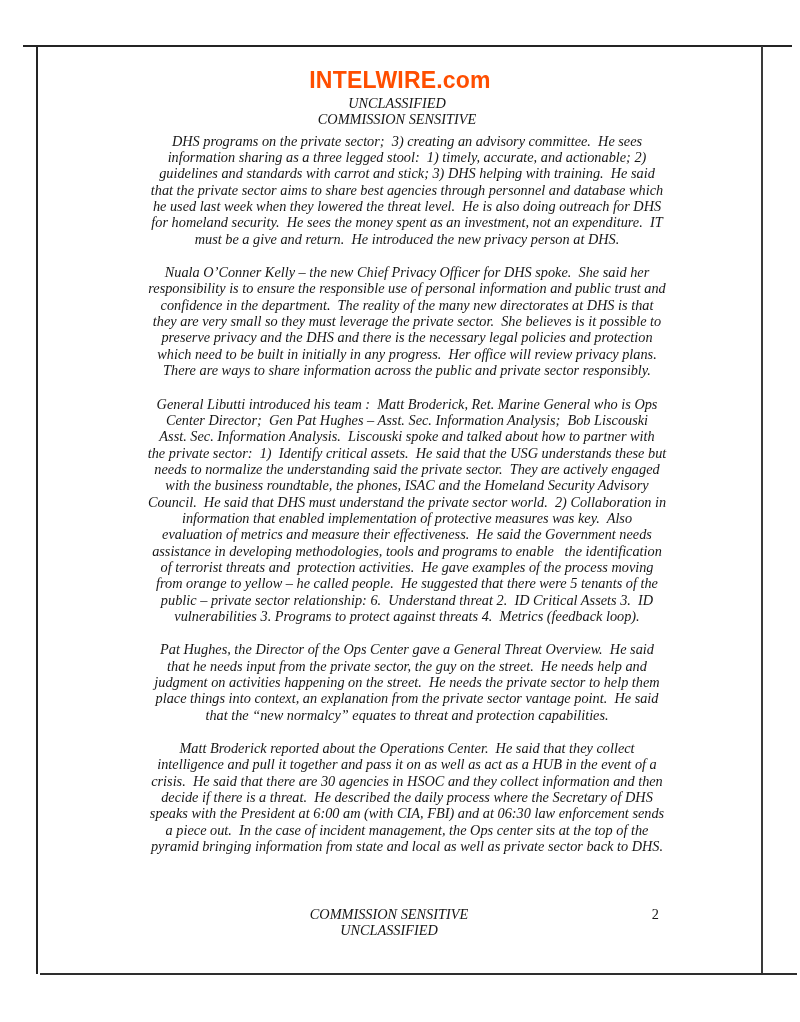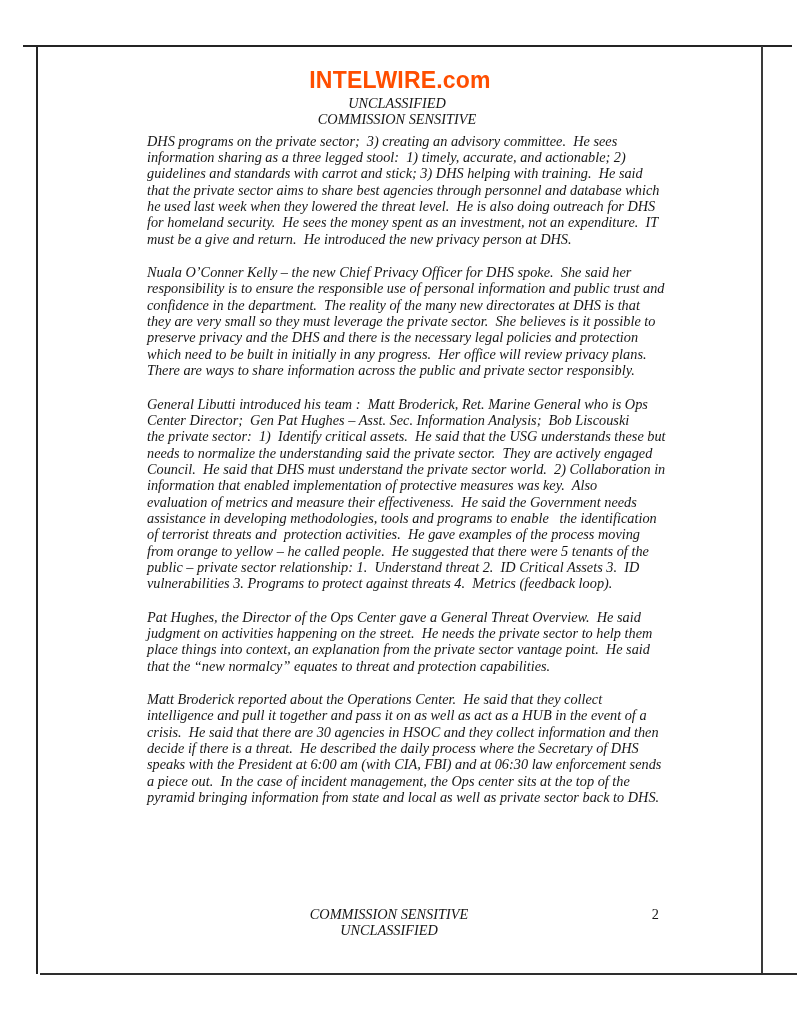--- a/index.html
+++ b/index.html
@@ -47,21 +47,21 @@
     font-size: 14.3px;
     line-height: 16.35px;
     color: #161616;
   }
   .doc-header {
     position: relative;
     left: -10px;
     text-align: center;
     margin-bottom: 5px;
   }
-  .paragraph { margin-bottom: 17px; }
+  .paragraph { margin-bottom: 17px; text-align: center; }
   .paragraph:last-child { margin-bottom: 0; }
   .line { white-space: pre; font-style: italic; }
   .doc-footer {
     position: absolute;
     left: 147px;
     top: 906px;
     width: 520px;
     font-size: 14.3px;
     line-height: 16.35px;
     color: #161616;
@@ -109,33 +109,36 @@
           <div class="line">responsibility is to ensure the responsible use of personal information and public trust and</div>
           <div class="line">confidence in the department.  The reality of the many new directorates at DHS is that</div>
           <div class="line">they are very small so they must leverage the private sector.  She believes is it possible to</div>
           <div class="line">preserve privacy and the DHS and there is the necessary legal policies and protection</div>
           <div class="line">which need to be built in initially in any progress.  Her office will review privacy plans.</div>
           <div class="line">There are ways to share information across the public and private sector responsibly.</div>
         </div>
         <div class="paragraph">
           <div class="line">General Libutti introduced his team :  Matt Broderick, Ret. Marine General who is Ops</div>
           <div class="line">Center Director;  Gen Pat Hughes – Asst. Sec. Information Analysis;  Bob Liscouski</div>
+          <div class="line">Asst. Sec. Information Analysis.  Liscouski spoke and talked about how to partner with</div>
           <div class="line">the private sector:  1)  Identify critical assets.  He said that the USG understands these but</div>
           <div class="line">needs to normalize the understanding said the private sector.  They are actively engaged</div>
+          <div class="line">with the business roundtable, the phones, ISAC and the Homeland Security Advisory</div>
           <div class="line">Council.  He said that DHS must understand the private sector world.  2) Collaboration in</div>
           <div class="line">information that enabled implementation of protective measures was key.  Also</div>
           <div class="line">evaluation of metrics and measure their effectiveness.  He said the Government needs</div>
           <div class="line">assistance in developing methodologies, tools and programs to enable   the identification</div>
           <div class="line">of terrorist threats and  protection activities.  He gave examples of the process moving</div>
           <div class="line">from orange to yellow – he called people.  He suggested that there were 5 tenants of the</div>
-          <div class="line">public – private sector relationship: 1.  Understand threat 2.  ID Critical Assets 3.  ID</div>
+          <div class="line">public – private sector relationship: 6.  Understand threat 2.  ID Critical Assets 3.  ID</div>
           <div class="line">vulnerabilities 3. Programs to protect against threats 4.  Metrics (feedback loop).</div>
         </div>
         <div class="paragraph">
           <div class="line">Pat Hughes, the Director of the Ops Center gave a General Threat Overview.  He said</div>
+          <div class="line">that he needs input from the private sector, the guy on the street.  He needs help and</div>
           <div class="line">judgment on activities happening on the street.  He needs the private sector to help them</div>
           <div class="line">place things into context, an explanation from the private sector vantage point.  He said</div>
           <div class="line">that the “new normalcy” equates to threat and protection capabilities.</div>
         </div>
         <div class="paragraph">
           <div class="line">Matt Broderick reported about the Operations Center.  He said that they collect</div>
           <div class="line">intelligence and pull it together and pass it on as well as act as a HUB in the event of a</div>
           <div class="line">crisis.  He said that there are 30 agencies in HSOC and they collect information and then</div>
           <div class="line">decide if there is a threat.  He described the daily process where the Secretary of DHS</div>
           <div class="line">speaks with the President at 6:00 am (with CIA, FBI) and at 06:30 law enforcement sends</div>

